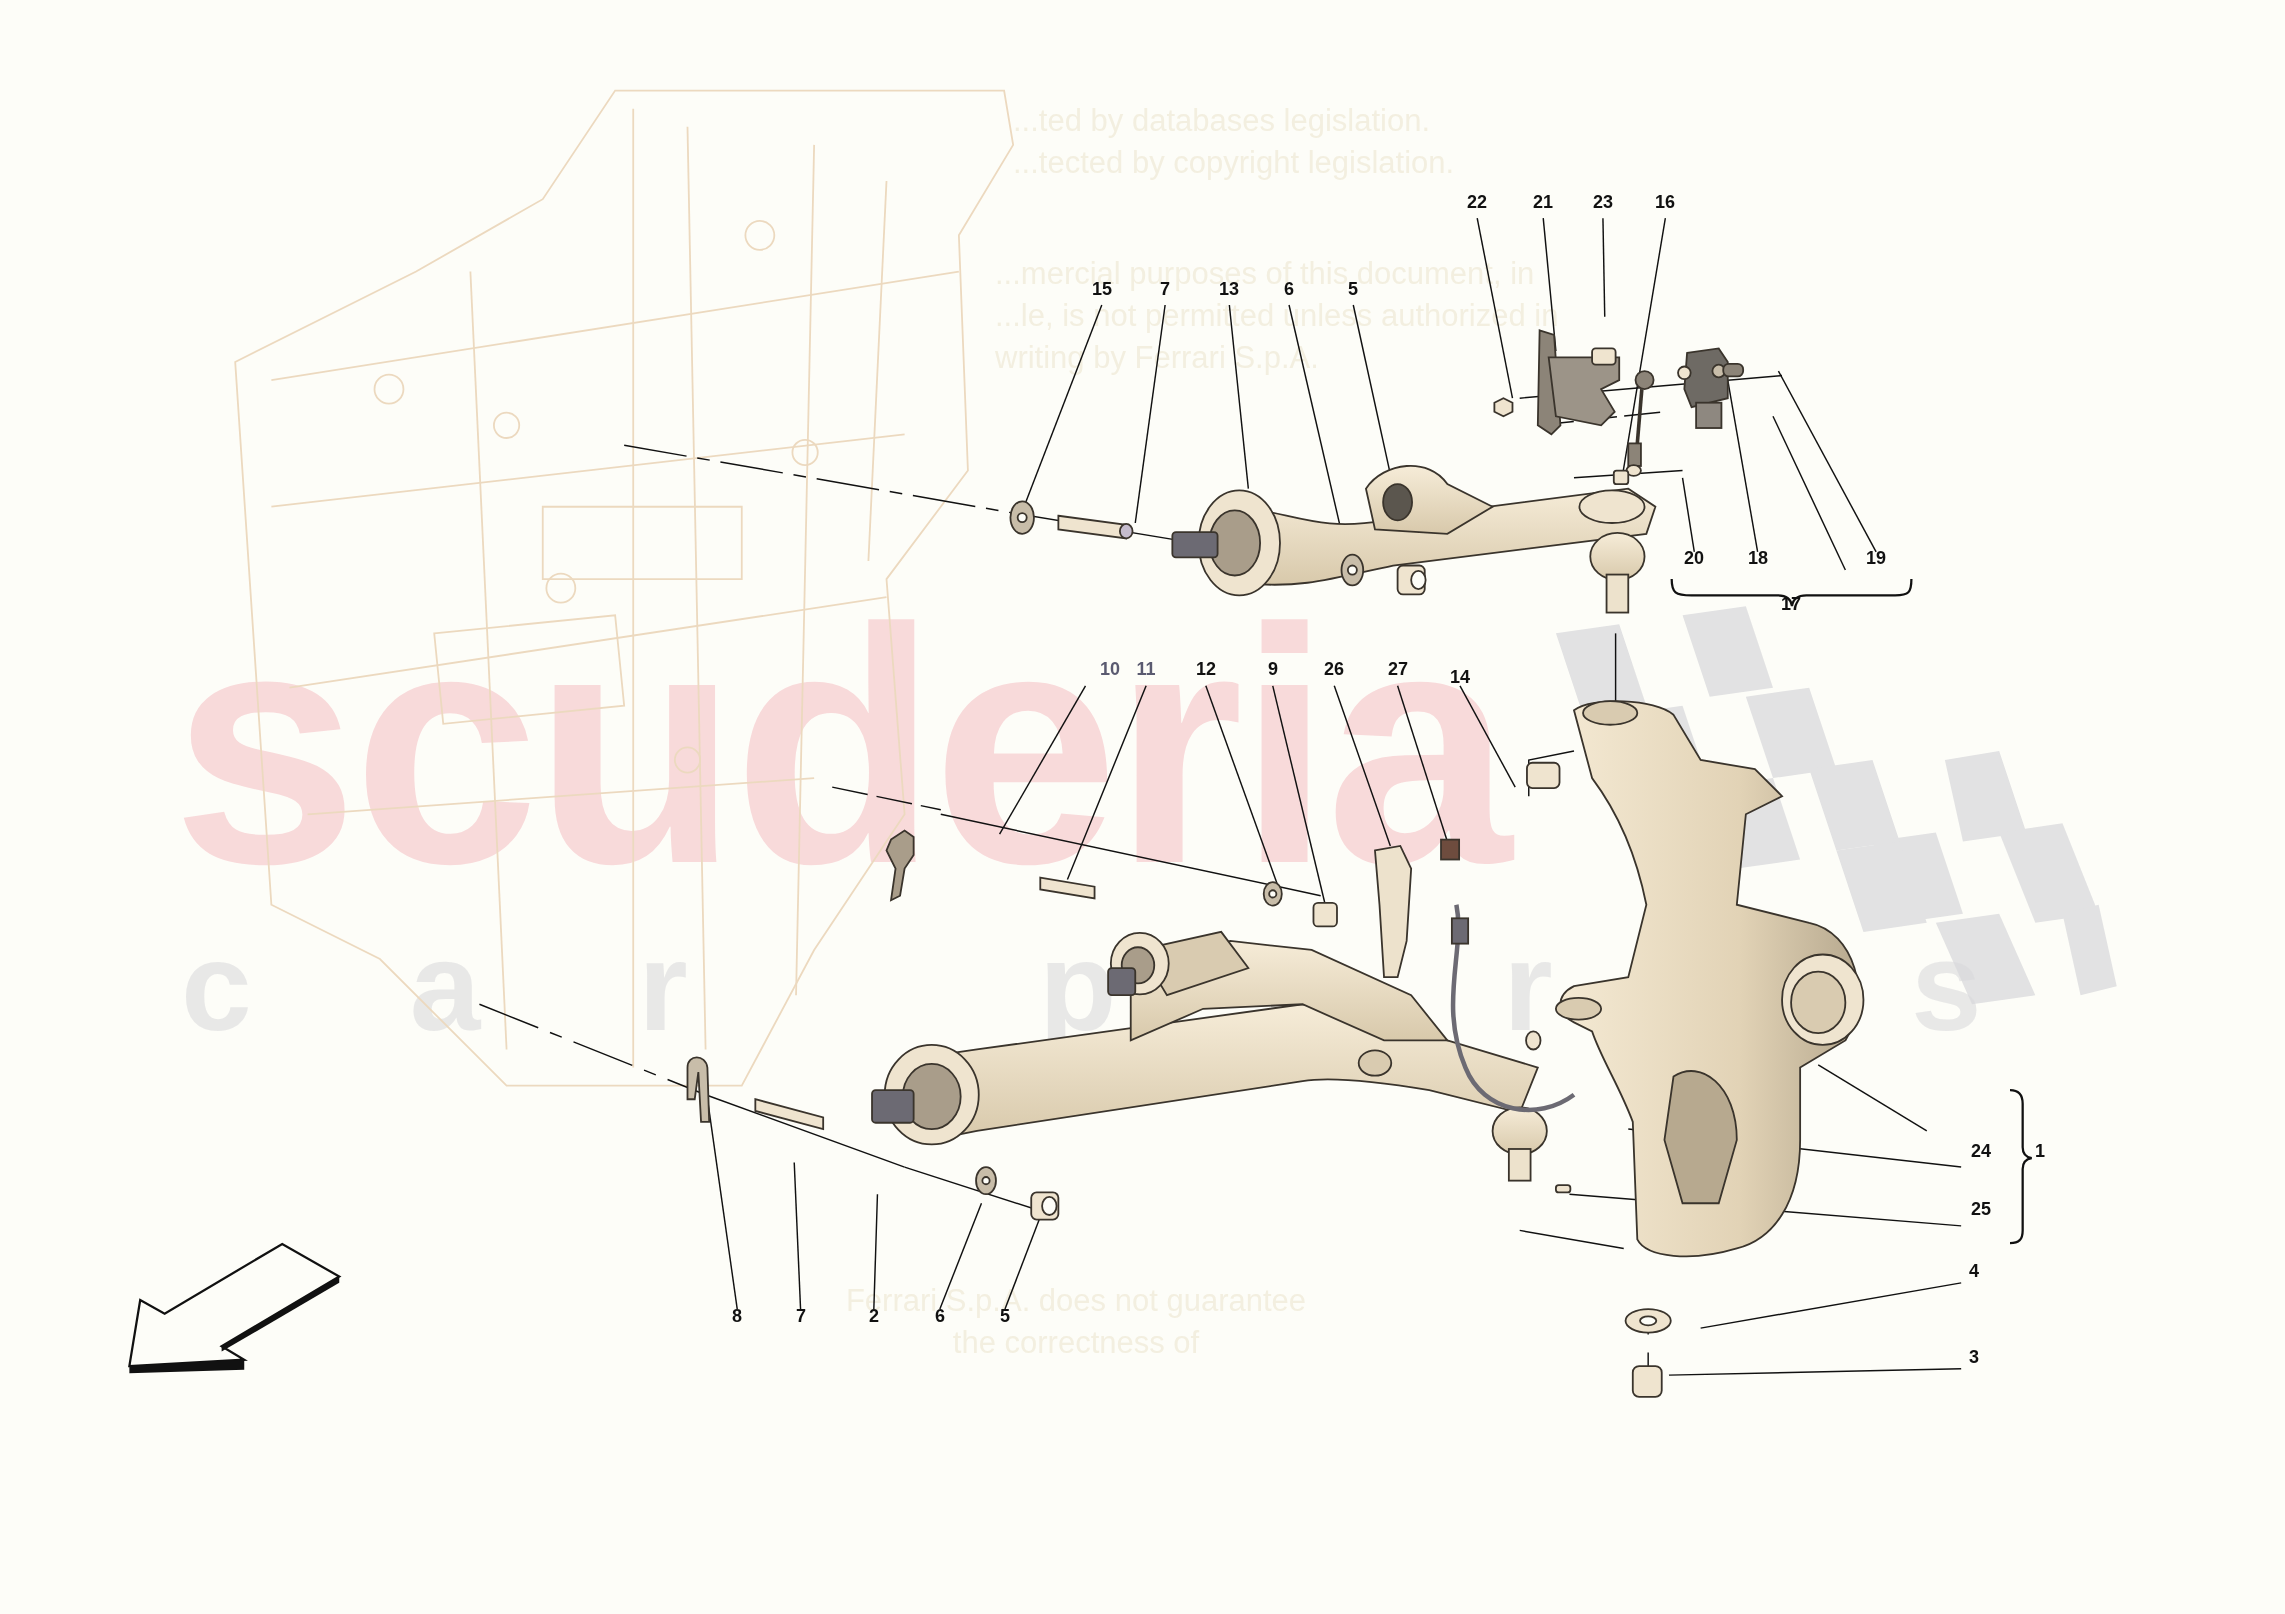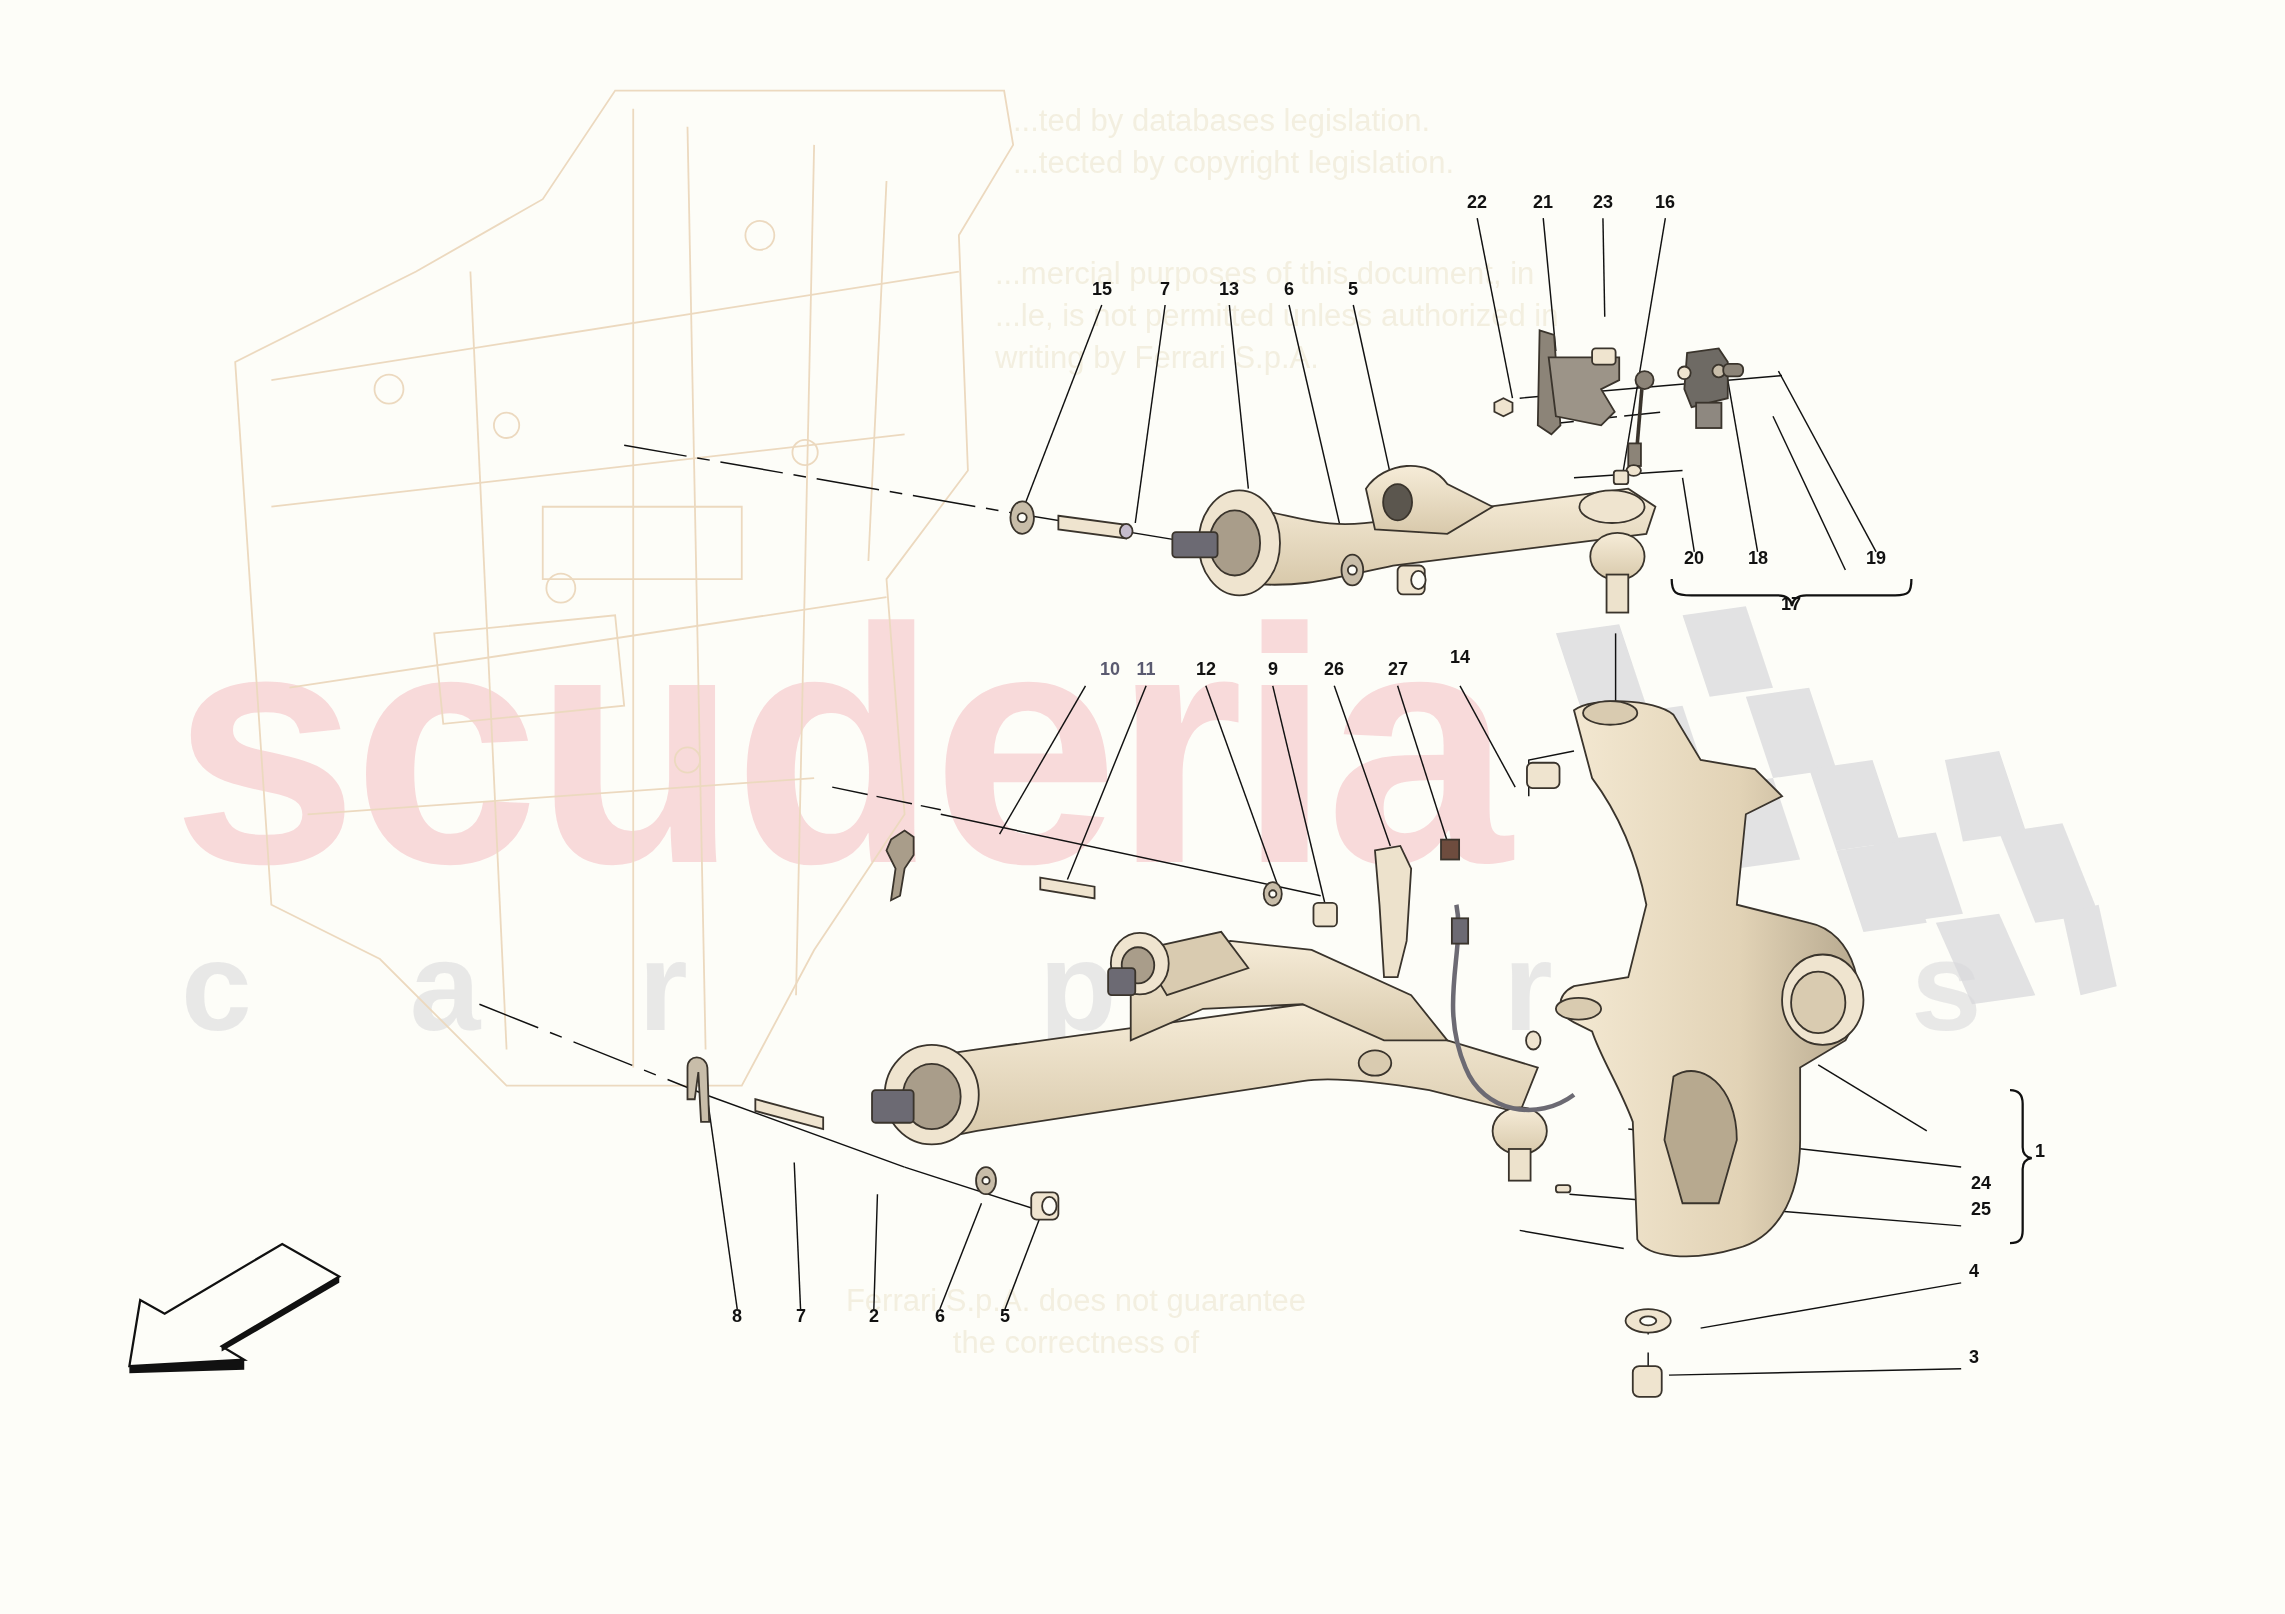--- a/index.html
+++ b/index.html
@@ -249,22 +249,22 @@
       <div class="callout" style="left: 1694px; top: 549px;">20</div>
       <div class="callout" style="left: 1758px; top: 549px;">18</div>
       <div class="callout" style="left: 1876px; top: 549px;">19</div>
       <div class="callout" style="left: 1791px; top: 595px;">17</div>
       <div class="callout grey" style="left: 1110px; top: 660px;">10</div>
       <div class="callout grey" style="left: 1146px; top: 660px;">11</div>
       <div class="callout" style="left: 1206px; top: 660px;">12</div>
       <div class="callout" style="left: 1273px; top: 660px;">9</div>
       <div class="callout" style="left: 1334px; top: 660px;">26</div>
       <div class="callout" style="left: 1398px; top: 660px;">27</div>
-      <div class="callout" style="left: 1460px; top: 648px; text-align: right;">14</div>
-      <div class="callout" style="left: 1981px; top: 1142px; margin-top: 32px;">24</div>
+      <div class="callout" style="left: 1460px; top: 668px; text-align: right;">14</div>
+      <div class="callout" style="left: 1981px; top: 1142px;">24</div>
       <div class="callout" style="left: 2040px; top: 1142px;">1</div>
       <div class="callout" style="left: 1981px; top: 1200px;">25</div>
       <div class="callout" style="left: 1974px; top: 1262px;">4</div>
       <div class="callout" style="left: 1974px; top: 1348px;">3</div>
       <div class="callout" style="left: 737px; top: 1307px;">8</div>
       <div class="callout" style="left: 801px; top: 1307px;">7</div>
       <div class="callout" style="left: 874px; top: 1307px;">2</div>
       <div class="callout" style="left: 940px; top: 1307px;">6</div>
       <div class="callout" style="left: 1005px; top: 1307px;">5</div>
     </div>

